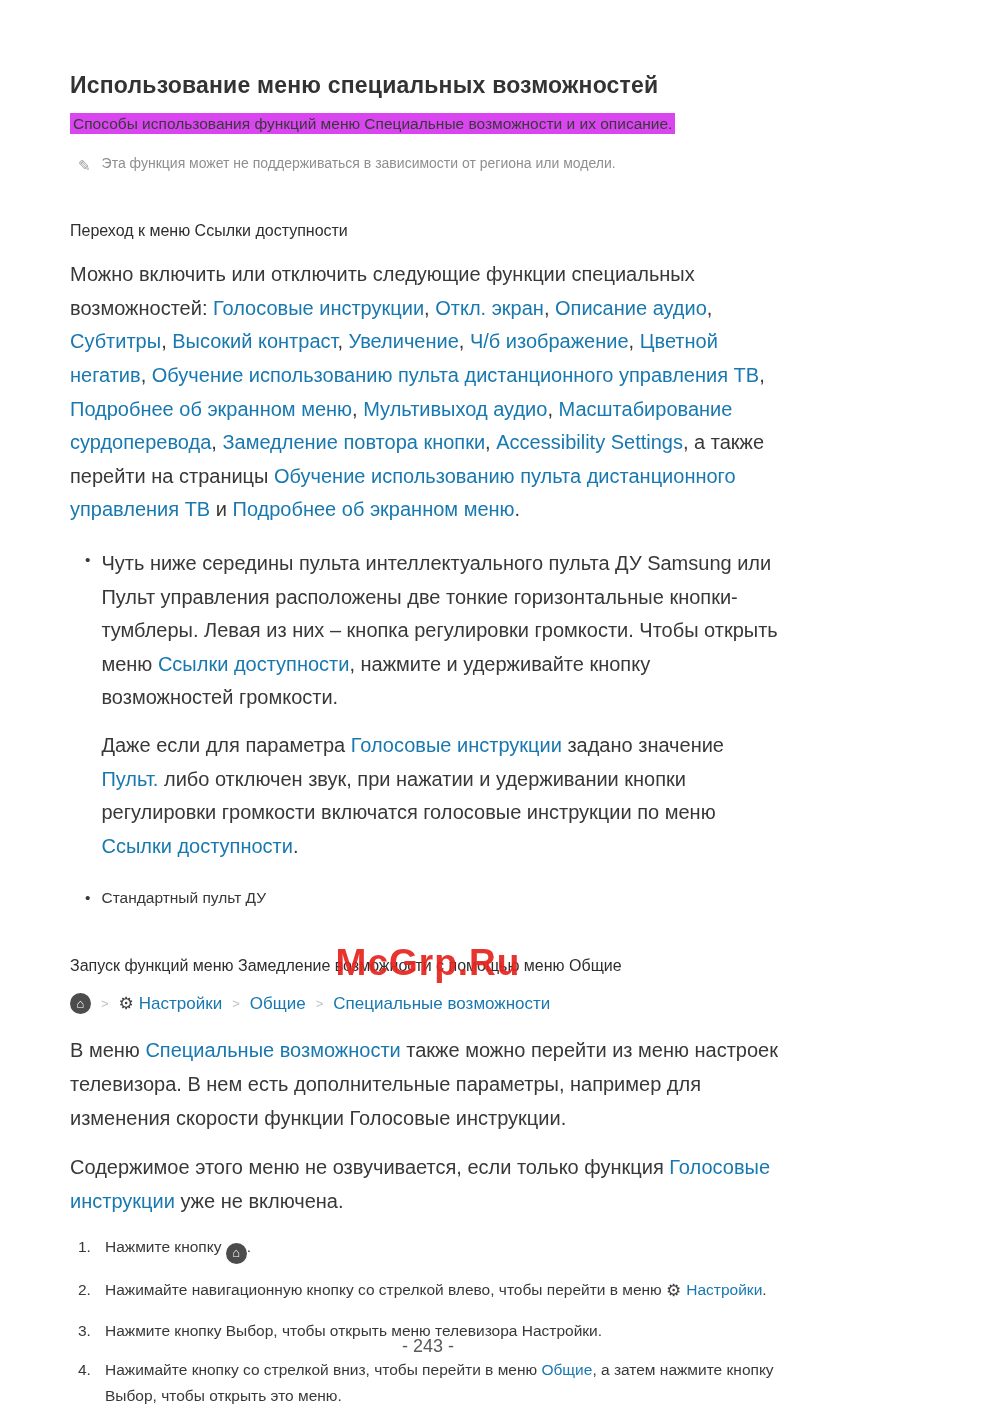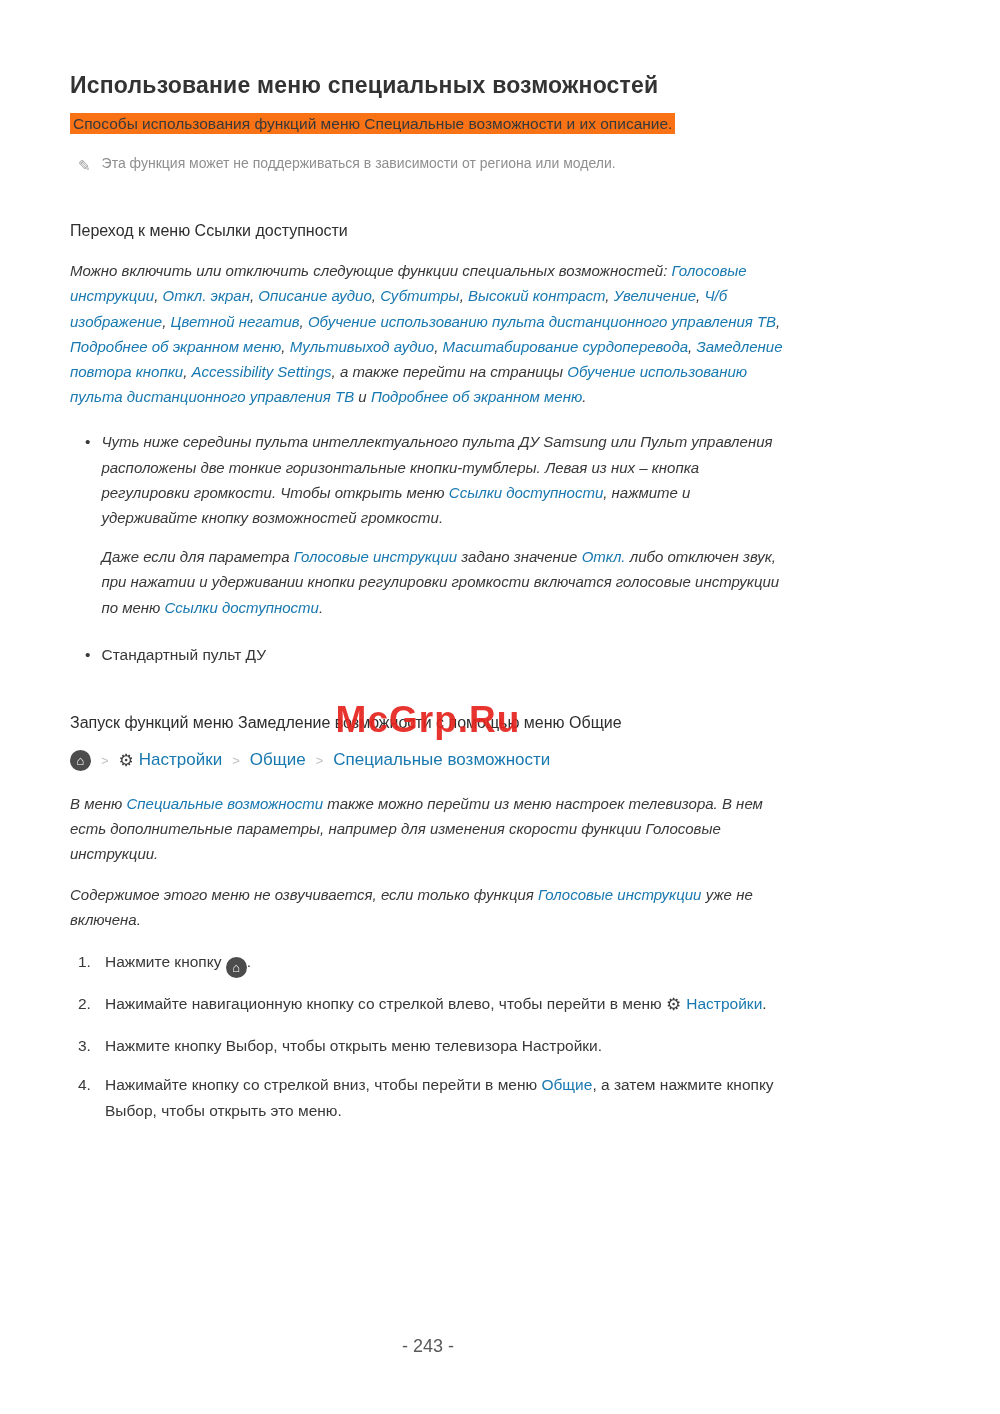--- a/index.html
+++ b/index.html
@@ -5,29 +5,29 @@
   * { margin:0; padding:0; box-sizing:border-box; }
   html,body { width:1000px; }
   body {
     height:1414px; background:#ffffff; position:relative; overflow:hidden;
     font-family:"Liberation Sans", sans-serif; color:#383838;
   }
   .page { position:relative; width:856px; height:1414px; padding:72px 70px 0 70px; }
 
   h1.title { font-size:23px; font-weight:700; color:#333; margin-bottom:13px; letter-spacing:.2px; }
   .subtitle { font-size:15.5px; line-height:1.5; margin-bottom:20px; }
-  .hl { background:#f97316; padding:2px 3px; }
+  .hl { background:#d946ef; padding:2px 3px; }
 
   .note { display:flex; gap:11px; align-items:flex-start; font-size:14px; color:#8f8f8f; margin-bottom:46px; padding-left:8px; }
   .note-icon { font-size:15px; color:#9a9a9a; line-height:1.4; }
 
   .h2 { font-size:16px; font-weight:400; color:#2e2e2e; margin-bottom:18px; }
   .sec2 { position:relative; margin-top:36px; }
 
-  .body { font-size:15px; line-height:1.68; margin-bottom:16px;font-style:italic; }
+  .body { font-size:20px; line-height:1.68; margin-bottom:16px; }
   .intro { margin-bottom:20px; }
   .link { color:#1878b0; cursor:pointer; }
 
   .bullet { display:flex; gap:11px; margin-left:15px; margin-bottom:8px; }
   .bullet-dot { font-size:15.5px; line-height:1.68; }
   .bullet-content { flex:1; }
   .bullet-title { font-size:15.5px; line-height:1.68; margin-bottom:10px; }
   .bullet-content .body { margin-bottom:14px; }
   .bullet:last-of-type { margin-bottom:20px; }
 
@@ -66,21 +66,21 @@
   </div>
 
   <section>
     <h2 class="h2">Переход к меню Ссылки доступности</h2>
     <p class="body intro"><span>Можно включить или отключить следующие функции специальных возможностей: </span><span class="link">Голосовые инструкции</span><span>, </span><span class="link">Откл. экран</span><span>, </span><span class="link">Описание аудио</span><span>, </span><span class="link">Субтитры</span><span>, </span><span class="link">Высокий контраст</span><span>, </span><span class="link">Увеличение</span><span>, </span><span class="link">Ч/б изображение</span><span>, </span><span class="link">Цветной негатив</span><span>, </span><span class="link">Обучение использованию пульта дистанционного управления ТВ</span><span>, </span><span class="link">Подробнее об экранном меню</span><span>, </span><span class="link">Мультивыход аудио</span><span>, </span><span class="link">Масштабирование сурдоперевода</span><span>, </span><span class="link">Замедление повтора кнопки</span><span>, </span><span class="link">Accessibility Settings</span><span>, а также перейти на страницы </span><span class="link">Обучение использованию пульта дистанционного управления ТВ</span><span> и </span><span class="link">Подробнее об экранном меню</span><span>.</span></p>
 
     <div class="bullet">
       <span class="bullet-dot">•</span>
       <div class="bullet-content">
         <p class="body"><span>Чуть ниже середины пульта интеллектуального пульта ДУ Samsung или Пульт управления расположены две тонкие горизонтальные кнопки-тумблеры. Левая из них – кнопка регулировки громкости. Чтобы открыть меню </span><span class="link">Ссылки доступности</span><span>, нажмите и удерживайте кнопку возможностей громкости.</span></p>
-        <p class="body"><span>Даже если для параметра </span><span class="link">Голосовые инструкции</span><span> задано значение </span><span class="link">Откл.</span><span> либо отключен звук, при нажатии и удерживании кнопки регулировки громкости включатся голосовые инструкции по меню </span><span class="link">Ссылки доступности</span><span>.</span></p>
+        <p class="body"><span>Даже если для параметра </span><span class="link">Голосовые инструкции</span><span> задано значение </span><span class="link">Пульт.</span><span> либо отключен звук, при нажатии и удерживании кнопки регулировки громкости включатся голосовые инструкции по меню </span><span class="link">Ссылки доступности</span><span>.</span></p>
       </div>
     </div>
 
     <div class="bullet">
       <span class="bullet-dot">•</span>
       <div class="bullet-content">
         <p class="bullet-title">Стандартный пульт ДУ</p>
       </div>
     </div>
   </section>

